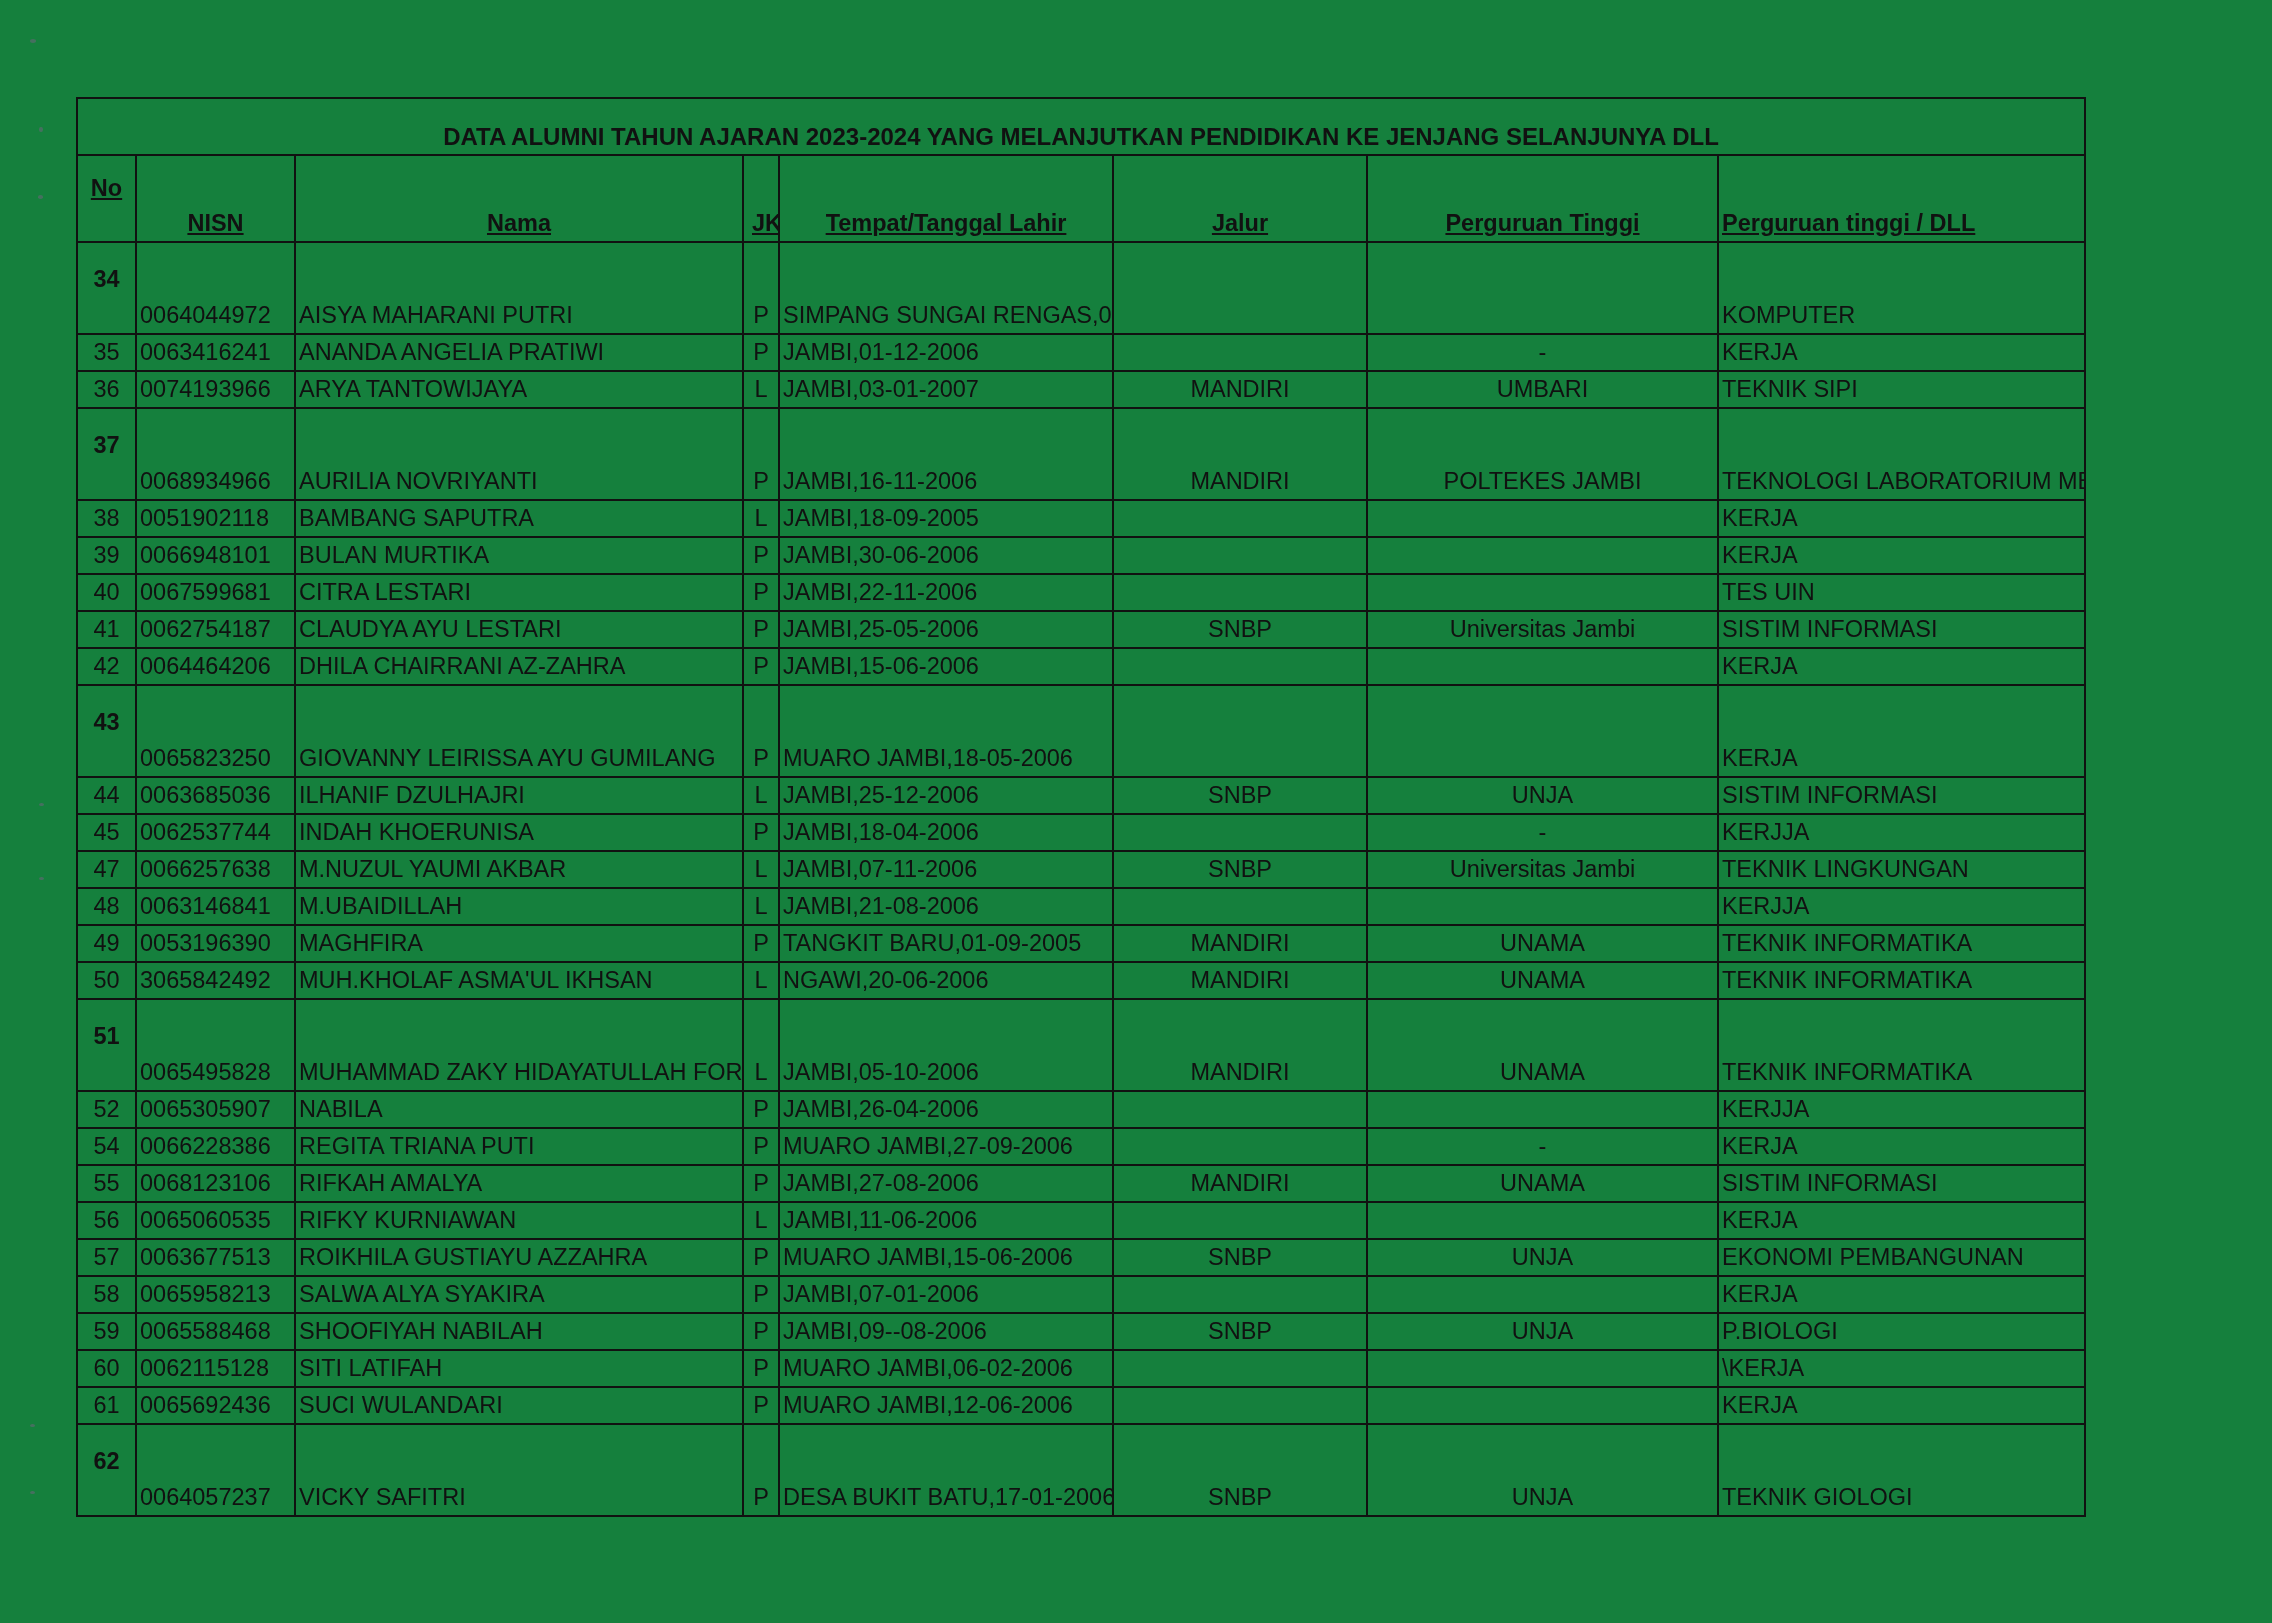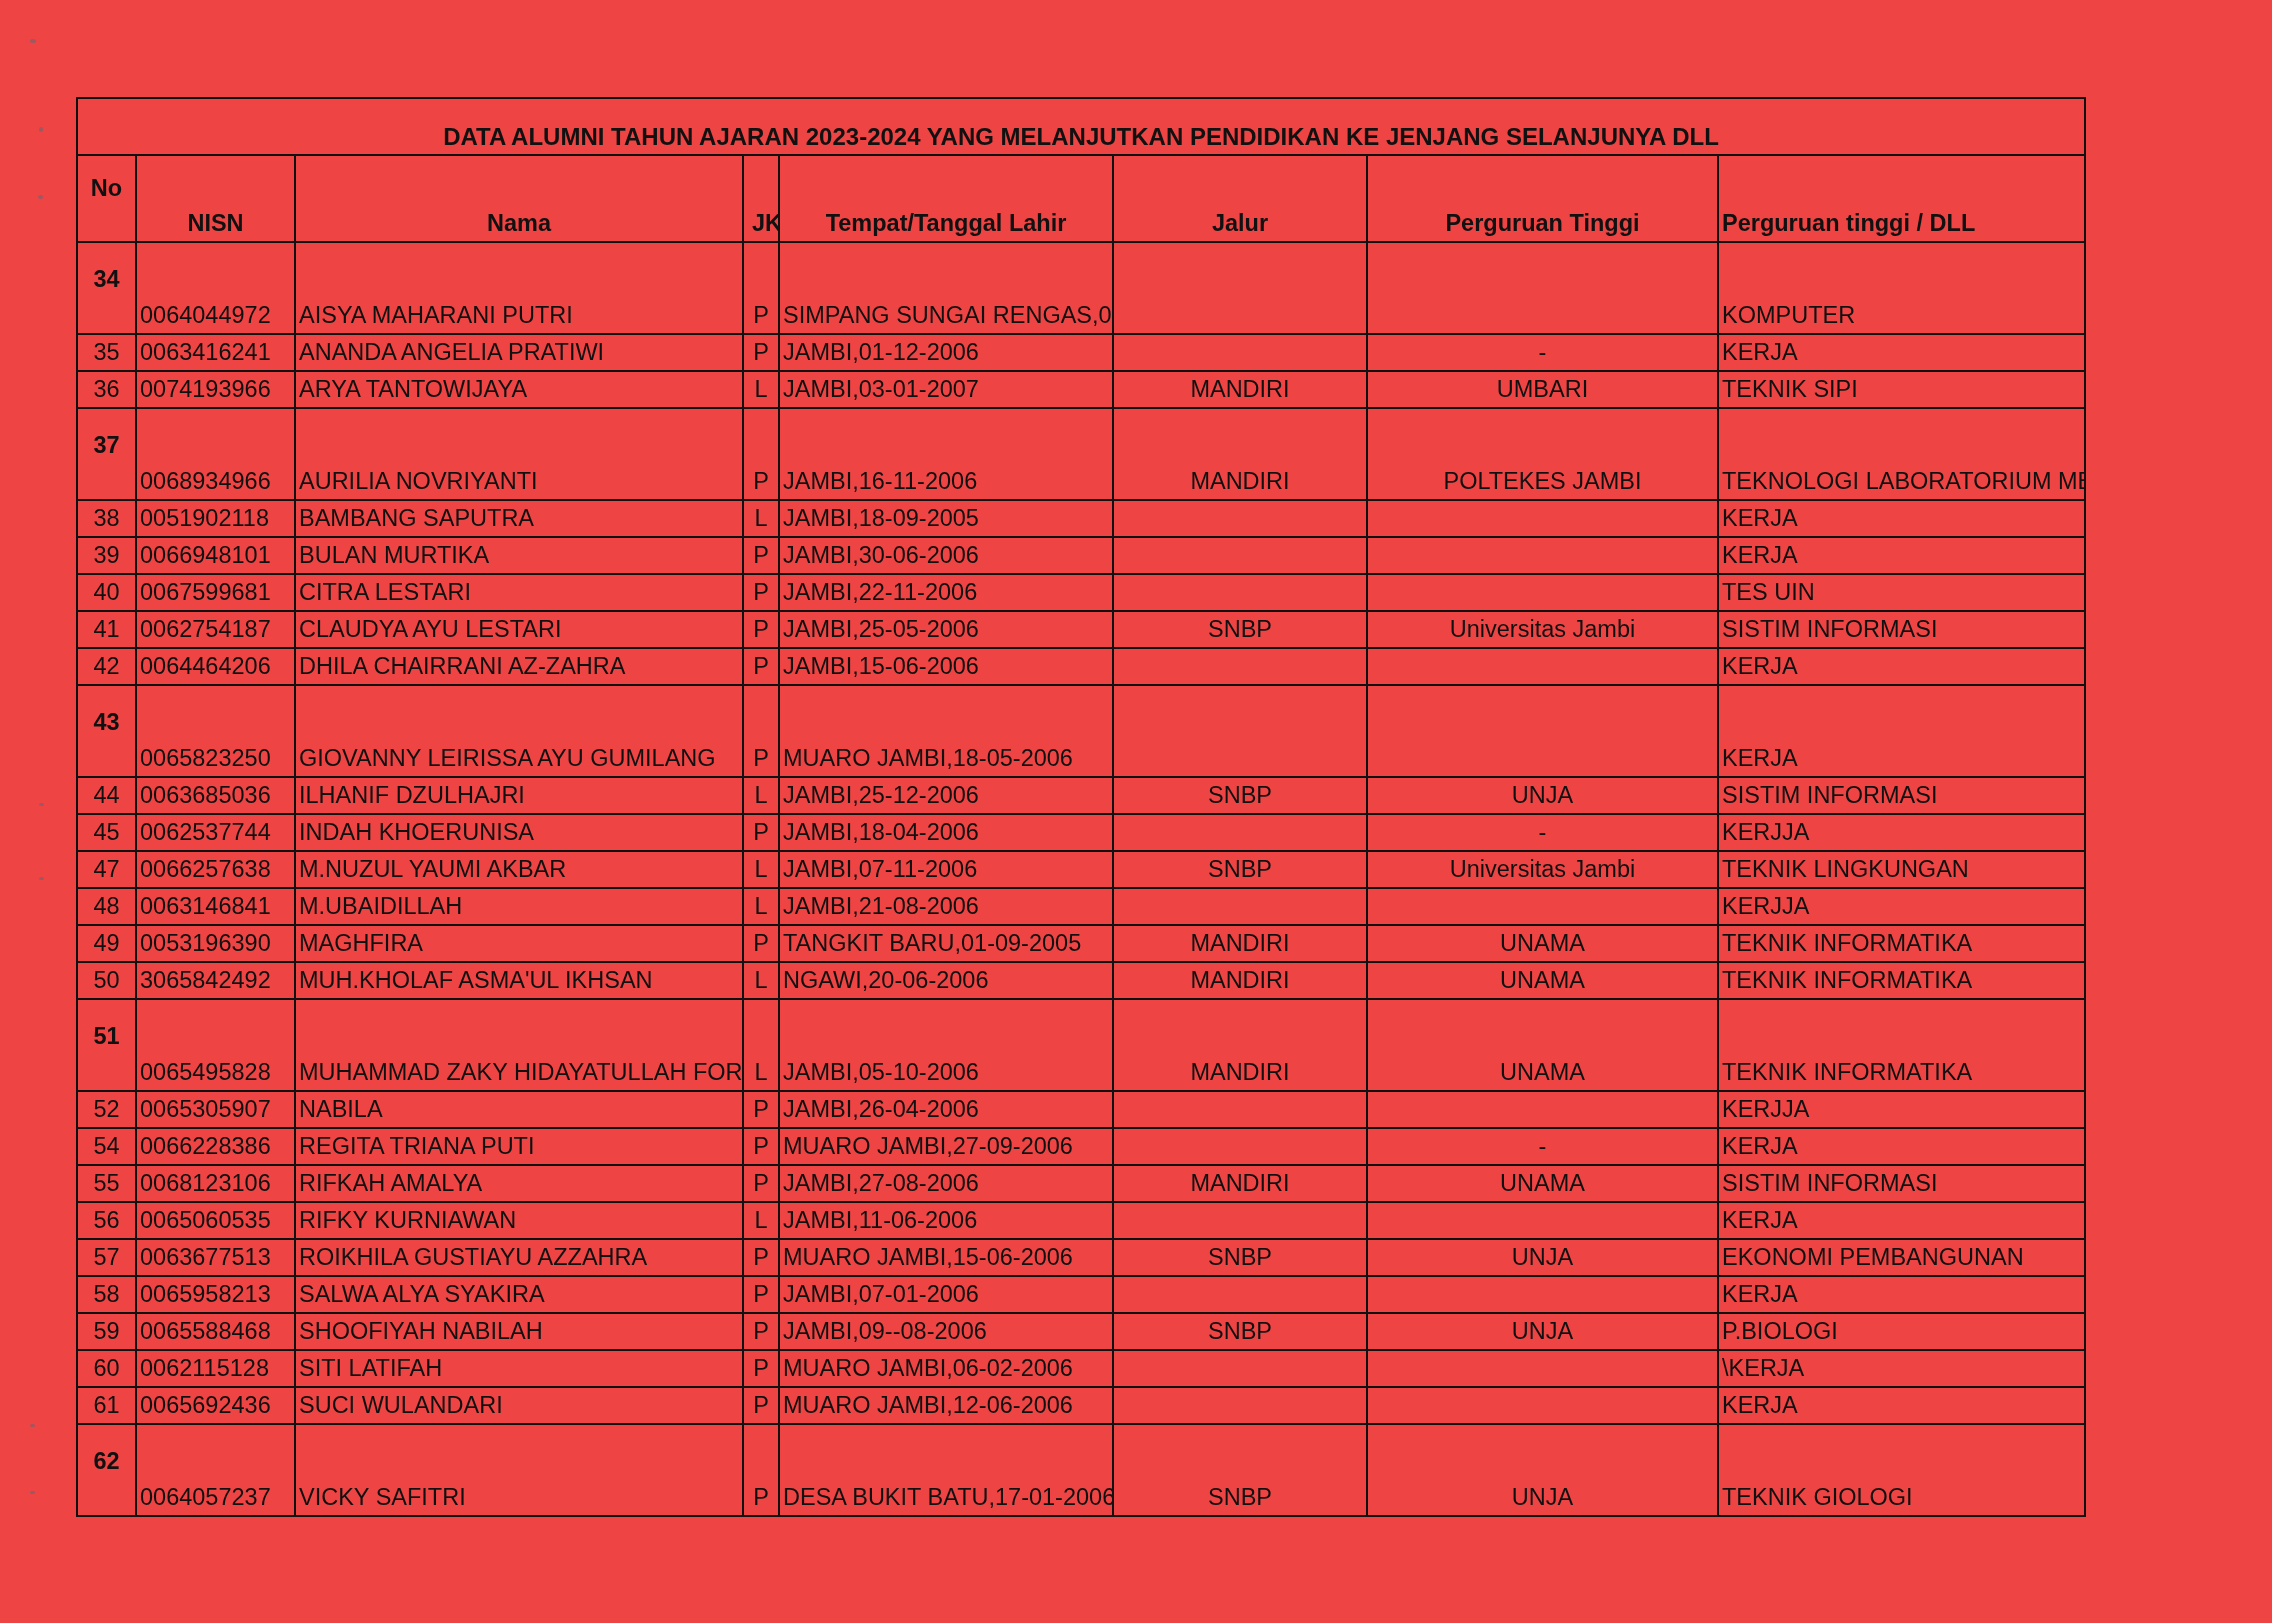--- a/index.html
+++ b/index.html
@@ -12,21 +12,21 @@
     height: 1623px;
     position: relative;
     overflow: hidden;
     font-family: "Liberation Sans", sans-serif;
     color: #111;
   }
   .page {
     position: absolute;
     left: 0; top: 0;
     width: 2273px; height: 1623px;
-    background: #ef4444;
+    background: #15803d;
   }
   .speck {
     position: absolute;
     background: #667;
     border-radius: 50%;
     opacity: 0.6;
   }
   table.alumni {
     position: absolute;
     left: 76px;
@@ -53,20 +53,21 @@
     vertical-align: middle;
     font-size: 24px;
     border-left: 3px solid #111;
     border-right: 3px solid #111;
   }
   .head-row th {
     height: 70px;
     text-align: center;
     vertical-align: bottom;
     padding-bottom: 3px;
+    text-decoration: underline;
   }
   .head-row th.h-no { vertical-align: top; padding-top: 15px; }
   .head-row th.h-jk { padding-left: 8px; padding-right: 0; }
   .head-row th.h-extra { text-align: left; }
   td.c-no { text-align: center; vertical-align: middle; }
   td.c-no.tall { vertical-align: top; padding-top: 19px; font-weight: bold; }
   td.c-jk { text-align: center; padding: 0; }
   td.c-jalur, td.c-pt { text-align: center; }
   td.c-ttl, td.c-nama, td.c-extra { white-space: normal; word-break: break-word; }
   tr.row td { height: 35px; }

